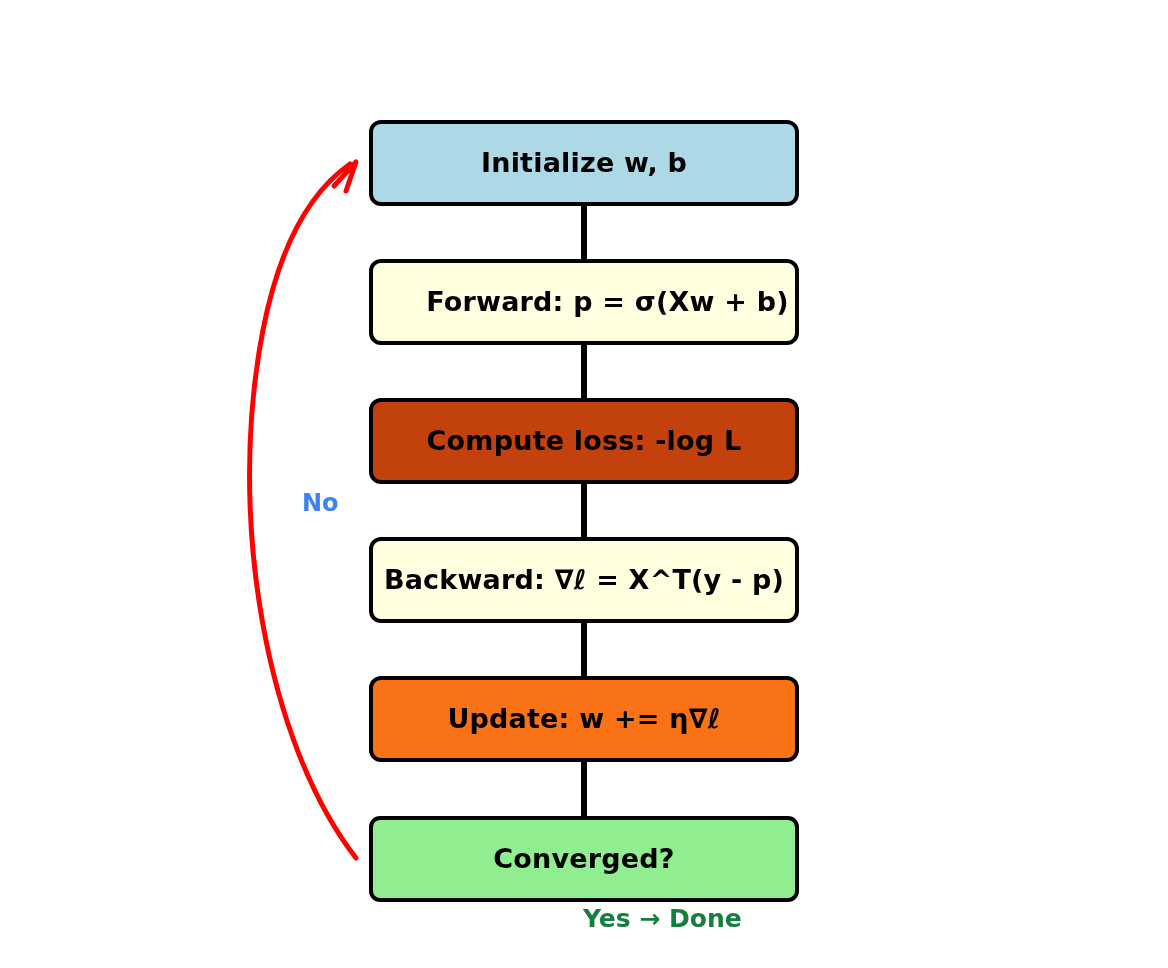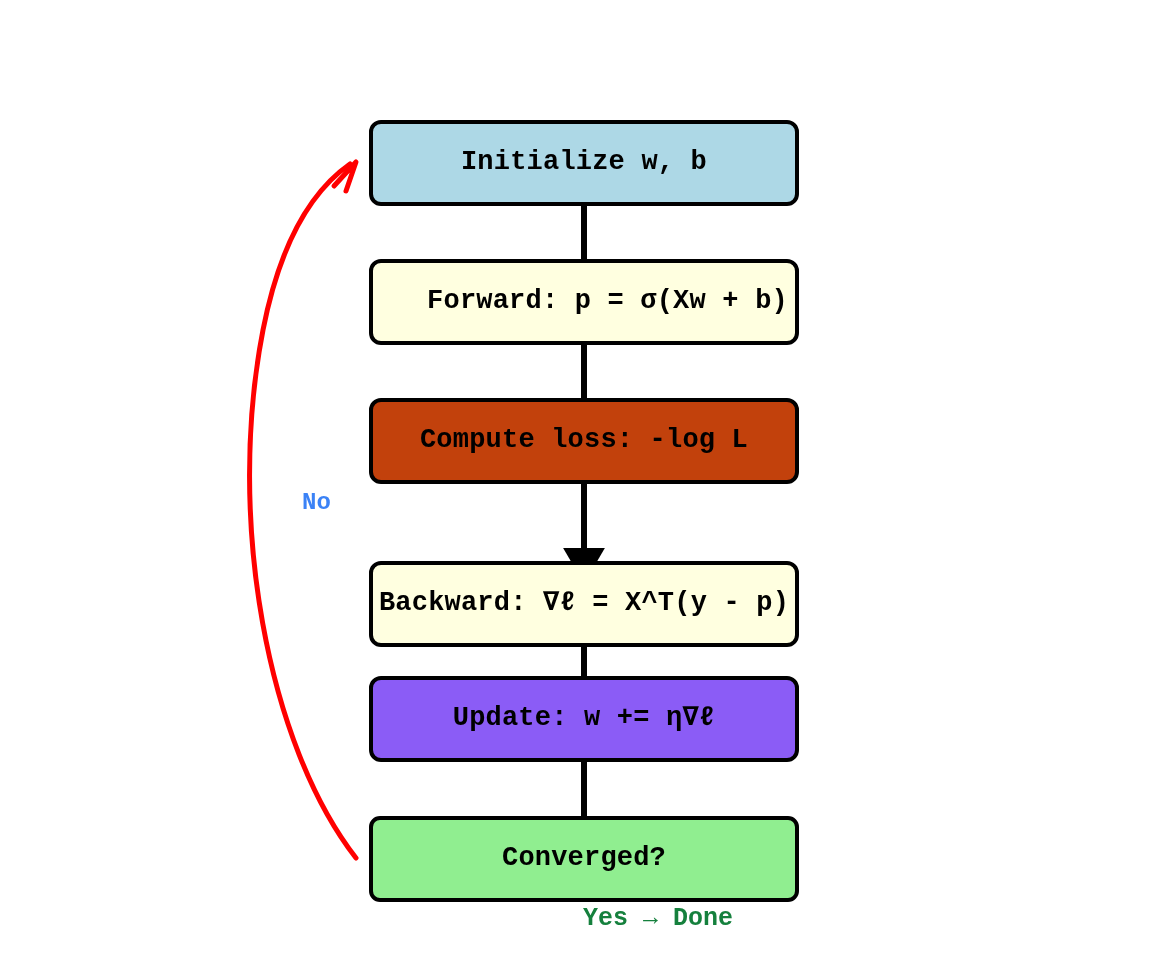--- a/index.html
+++ b/index.html
@@ -12,21 +12,20 @@
     height: 968px;
     position: relative;
     overflow: hidden;
     font-family: "DejaVu Sans", sans-serif;
   }
   #canvas {
     position: absolute;
     left: 0; top: 0;
     width: 1168px;
     height: 968px;
-    font-family: Liberation Mono, monospace;
   }
   .node {
     position: absolute;
     box-sizing: border-box;
     border: 4px solid #000000;
     border-radius: 12px;
     display: flex;
     align-items: center;
     justify-content: center;
     text-align: center;
@@ -107,25 +106,25 @@
   </div>
 
   <div class="node" id="node-forward" style="left:369px; top:259px; width:430px; height:86px; background:#ffffe0;padding-left:47px;">
     <span class="node-label">Forward: p = σ(Xw + b)</span>
   </div>
 
   <div class="node" id="node-compute-loss" style="left:369px; top:398px; width:430px; height:86px; background:#c2410c;">
     <span class="node-label">Compute loss: -log L</span>
   </div>
 
-  <div class="node" id="node-backward" style="left:369px; top:537px; width:430px; height:86px; background:#ffffe0;margin-top:24px;">
+  <div class="node" id="node-backward" style="left:369px; top:537px; width:430px; height:86px; background:#ffffe0;">
     <span class="node-label">Backward: ∇ℓ = X^T(y - p)</span>
   </div>
 
-  <div class="node" id="node-update" style="left:369px; top:676px; width:430px; height:86px; background:#8b5cf6;">
+  <div class="node" id="node-update" style="left:369px; top:676px; width:430px; height:86px; background:#f97316;">
     <span class="node-label">Update: w += η∇ℓ</span>
   </div>
 
   <div class="node" id="node-converged" style="left:369px; top:816px; width:430px; height:86px; background:#90ee90;border-radius:11px;">
     <span class="node-label">Converged?</span>
   </div>
 
   <div class="edge-label" id="no-label">No</div>
 
   <div class="edge-label" id="yes-label">Yes → Done</div>

